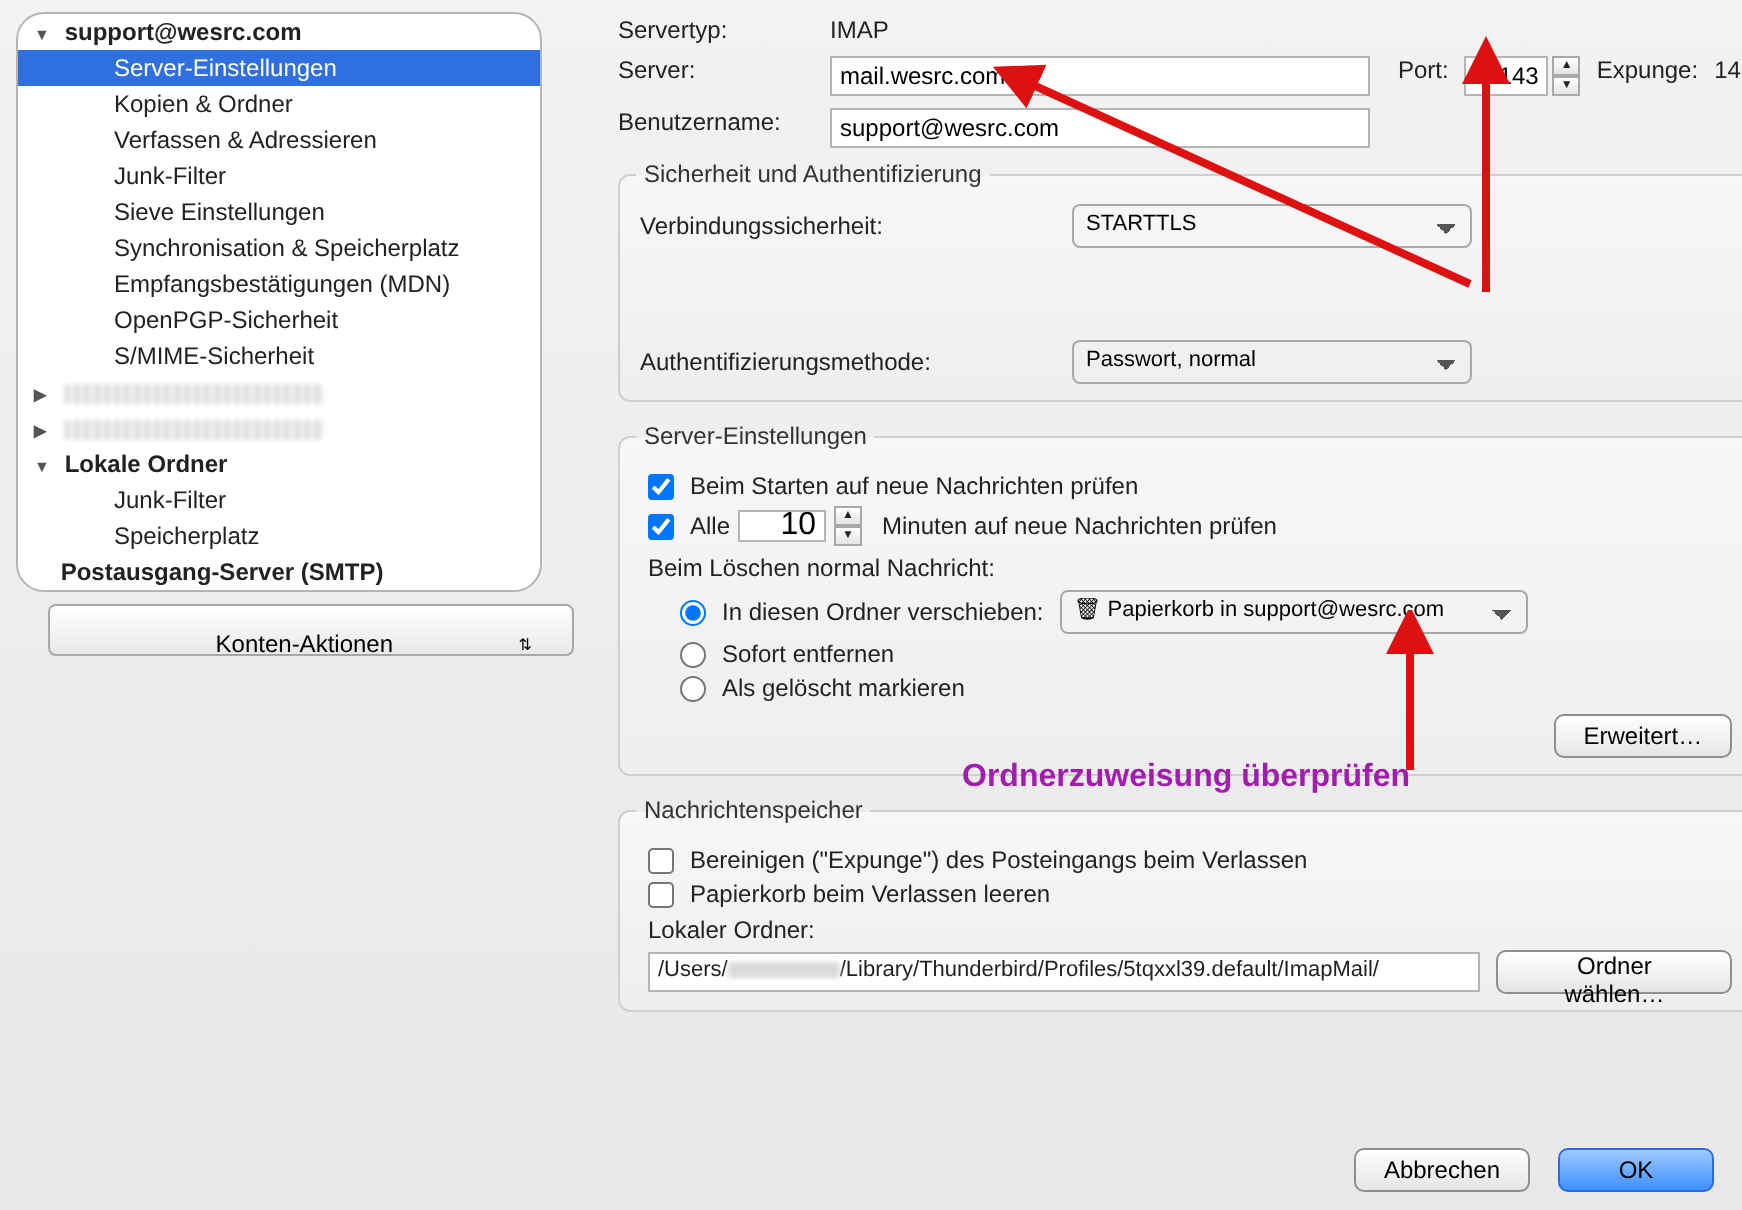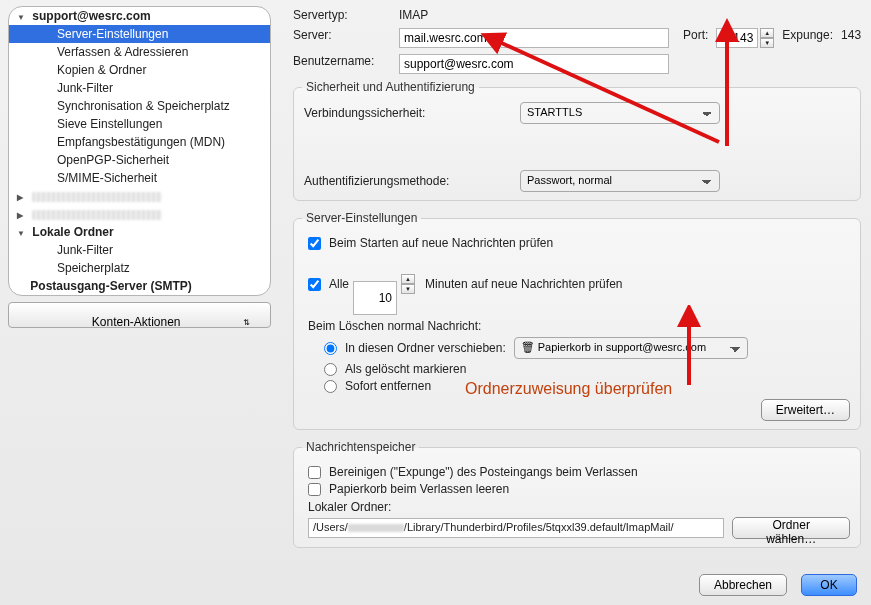--- a/index.html
+++ b/index.html
@@ -30,21 +30,21 @@
   .disclosure {
     display: inline-block; width: 10px; margin-left: -14px; margin-right: 2px;
     font-size: 8px; color: #555;
   }
   .blurred { display:inline-block; width:130px; height:10px; background: repeating-linear-gradient(90deg,#e0e0e0 0 3px,#f2f2f2 3px 5px); border-radius:2px; filter: blur(1px); vertical-align:middle;}
   .sidebar-footer { margin: 0 8px 8px 8px; }
   .account-actions {
     width: 263px; height: 22px; font-size:12px;
     border: 1px solid #a8a8a8; border-radius: 4px;
     background: linear-gradient(#fff,#e8e8e8);
-    padding: 12px 20px; text-align:center; cursor:default;
+    padding: 12px 20px; text-align:center; cursor:default;margin-left:16px;
   }
   .content { flex: 1; padding: 8px 12px 4px 14px; }
   .row { display: flex; align-items: flex-start; margin-bottom: 6px; gap: 8px;}
   .row label { width: 98px; }
   .row input[type="text"] {
     height: 20px; padding: 1px 4px; font-size: 12px;
     border: 1px solid #b5b5b5; border-radius: 0;
     background: #fff;
   }
   .port-stepper { display:flex; flex-direction:column; margin-left:-6px;}
@@ -62,58 +62,58 @@
     background: linear-gradient(#fff,#e8e8e8); padding: 0 20px 2px 6px;
     -webkit-appearance: none; appearance: none;
     background-image: linear-gradient(45deg, transparent 50%, #555 50%), linear-gradient(135deg, #555 50%, transparent 50%);
     background-position: calc(100% - 12px) 9px, calc(100% - 7px) 9px;
     background-size: 5px 5px, 5px 5px;
     background-repeat: no-repeat;
     cursor:default;
   }
   .checkbox-row, .radio-row { display:flex; align-items:center; gap:4px; margin: 3px 0 3px 4px;}
   input[type="checkbox"], input[type="radio"] { margin:0 4px 0 0; }
-  .min-input { width:44px; height:34px; text-align:right; border:1px solid #b5b5b5; padding:1px 4px; font-size:12px;margin-top:28px;}
+  .min-input { width:44px; height:16px; text-align:right; border:1px solid #b5b5b5; padding:1px 4px; font-size:16px;}
   .min-stepper { display:flex; flex-direction:column; margin-right:6px;}
   .delete-section { margin: 4px 0 0 4px; }
   .btn {
     height: 22px; padding: 0 14px; font-size:12px;
     border:1px solid #8e8e8e; border-radius: 5px;
     background: linear-gradient(#fff,#e5e5e5);
     cursor:default;
     font-family: inherit;
   }
   .btn.primary { background: linear-gradient(#9fcaff,#3d8eff); border-color:#2d6adf; color:#000;}
   .footer-btns { display:flex; justify-content:flex-end; gap:14px; padding: 6px 14px 0 0;}
   .path-input { width: 430px; }
   
   .arrow { position:absolute; pointer-events:none; }
-  .anno-text { position:absolute; color:#c2410c; font-weight:normal; font-size:16px; pointer-events:none;}
+  .anno-text { position:absolute; color:#a21caf; font-weight:bold; font-size:16px; pointer-events:none;}
   .content-wrap{ position: relative; }
   .sidebar-wrap{ display:flex; flex-direction:column;}
   .ext-btn-wrap{ display:flex; justify-content:flex-end; margin-top:6px;}
   .blur-path{ display:inline-block; width:56px; height:8px; background:#dadada; filter:blur(1.2px); border-radius:1px; vertical-align:middle;}
 </style>
 </head>
 <body>
 
 <div class="window">
   <div class="sidebar-wrap">
     <div class="sidebar">
       <ul>
         <li class="tree-item bold">
           <span class="disclosure">▼</span>
           <span>support@wesrc.com</span>
         </li>
         <li class="tree-item level2 selected">Server-Einstellungen</li>
+        <li class="tree-item level2">Kopien &amp; Ordner</li>
         <li class="tree-item level2">Verfassen &amp; Adressieren</li>
-        <li class="tree-item level2">Kopien &amp; Ordner</li>
         <li class="tree-item level2">Junk-Filter</li>
+        <li class="tree-item level2">Sieve Einstellungen</li>
         <li class="tree-item level2">Synchronisation &amp; Speicherplatz</li>
-        <li class="tree-item level2">Sieve Einstellungen</li>
         <li class="tree-item level2">Empfangsbestätigungen (MDN)</li>
         <li class="tree-item level2">OpenPGP-Sicherheit</li>
         <li class="tree-item level2">S/MIME-Sicherheit</li>
         <li class="tree-item bold">
           <span class="disclosure">▶</span>
           <span class="blurred"></span>
         </li>
         <li class="tree-item bold">
           <span class="disclosure">▶</span>
           <span class="blurred"></span>
@@ -190,25 +190,25 @@
         <div style="margin-bottom:4px;">Beim Löschen normal Nachricht:</div>
         <div class="radio-row" style="margin-left:16px">
           <input type="radio" name="del" checked="" style="">
           <span>In diesen Ordner verschieben:</span>
           <select style="width:234px;margin-left:4px">
             <option>🗑 Papierkorb in support@wesrc.com</option>
           </select>
         </div>
         <div class="radio-row" style="margin-left:16px">
           <input type="radio" name="del" style="">
-          <span>Als gelöscht markieren</span>
+          <span>Sofort entfernen</span>
         </div>
         <div class="radio-row" style="margin-left:16px">
           <input type="radio" name="del" style="">
-          <span>Sofort entfernen</span>
+          <span>Als gelöscht markieren</span>
         </div>
       </div>
       <div class="ext-btn-wrap">
         <button class="btn">Erweitert…</button>
       </div>
     </fieldset>
 
     <fieldset>
       <legend>Nachrichtenspeicher</legend>
       <div class="checkbox-row">
@@ -249,14 +249,14 @@
           </marker>
         </defs>
       <line x1="110" y1="80" x2="110" y2="14" stroke="#d11" stroke-width="4" marker-end="url(#ah3)"></line>
     </svg>
     <div class="anno-text" style="left:186px;top:380px">Ordnerzuweisung überprüfen</div>
   </div>
 </div>
 
 <div class="footer-btns">
   <button class="btn">Abbrechen</button>
-  <button class="btn primary" style="width:56px">OK</button>
+  <button class="btn primary" style="width:78px">OK</button>
 </div>
 
 </body></html>

